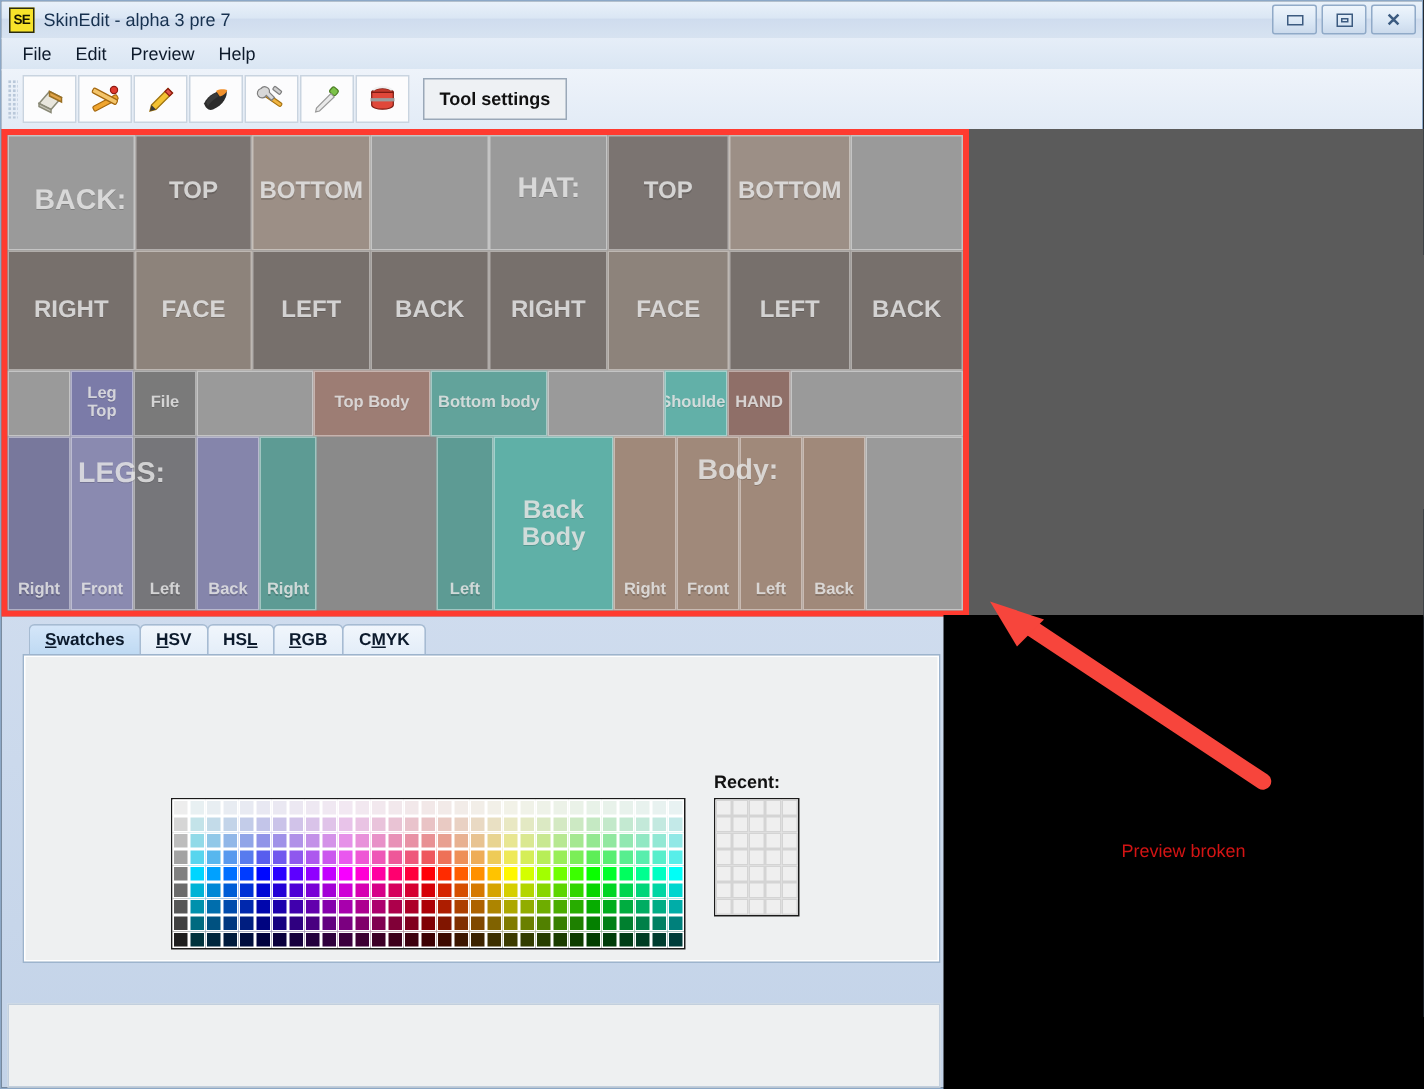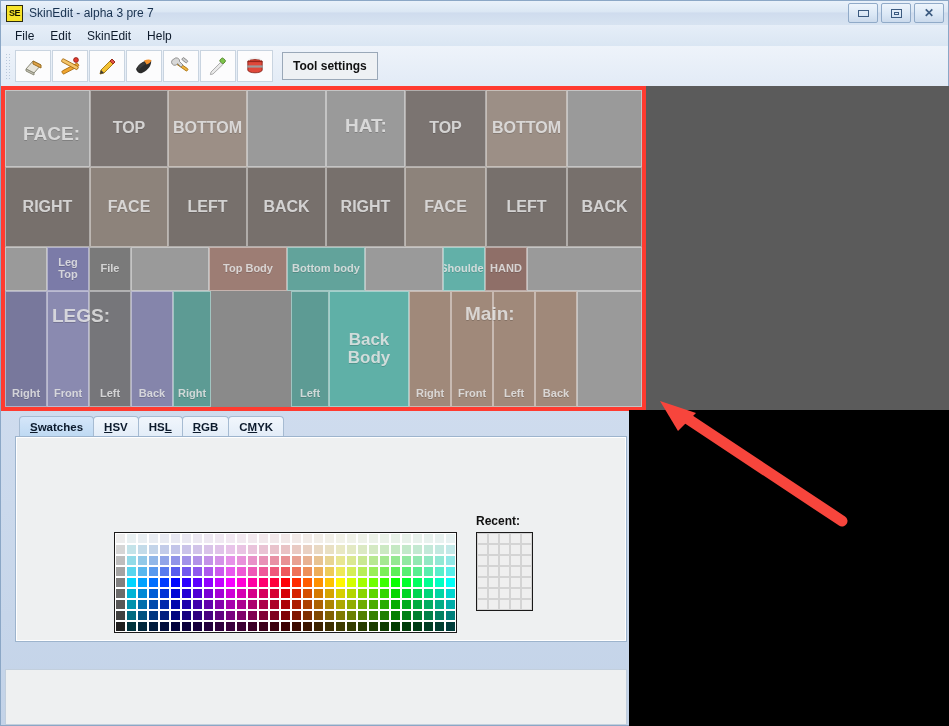--- a/index.html
+++ b/index.html
@@ -202,21 +202,21 @@
           </div>
         <div class="win-btn">
             <span class="glyph-close">✕</span>
           </div>
       </div>
     </div>
 
     <div class="menubar">
       <div class="menu-item">File</div>
       <div class="menu-item">Edit</div>
-      <div class="menu-item">SkinEdit</div>
+      <div class="menu-item">Preview</div>
       <div class="menu-item">Help</div>
     </div>
 
     <div class="toolbar">
       <div class="grip"></div>
 
       <div class="tbtn">
         <svg width="22" height="20" viewBox="0 0 22 20">
           <polygon points="4,13 11,5 19,9 12,17" fill="#e8e6dd" stroke="#8a8a78" stroke-width="1"></polygon>
           <polygon points="11,5 19,9 19,12 11,8" fill="#e0a348" stroke="#9a6f22" stroke-width="1"></polygon>
@@ -366,24 +366,24 @@
           <div class="cell" style="left: 446px; top: 201px; width: 42px; height: 116px; background: rgb(160, 137, 122); align-items: flex-end;">
             <span class="lbl" style="font-size: 11px; margin-bottom: 6px;">Front</span>
           </div>
           <div class="cell" style="left: 488px; top: 201px; width: 42px; height: 116px; background: rgb(160, 137, 122); align-items: flex-end;">
             <span class="lbl" style="font-size: 11px; margin-bottom: 6px;">Left</span>
           </div>
           <div class="cell" style="left: 530px; top: 201px; width: 42px; height: 116px; background: rgb(160, 137, 122); align-items: flex-end;">
             <span class="lbl" style="font-size: 11px; margin-bottom: 6px;">Back</span>
           </div>
           <div class="cell" style="left: 572px; top: 201px; width: 65px; height: 116px; background: rgb(154, 154, 154);"></div>
-          <div class="section-title" style="left: 18px; top: 33px;">FACE:</div>
+          <div class="section-title" style="left: 18px; top: 33px;">BACK:</div>
           <div class="section-title" style="left: 340px; top: 25px;">HAT:</div>
           <div class="section-title" style="left: 47px; top: 215px;">LEGS:</div>
-          <div class="section-title" style="left: 460px; top: 213px;">Main:</div>
+          <div class="section-title" style="left: 460px; top: 213px;">Body:</div>
         </div>
     </div>
 
     <div class="preview-panel"></div>
 
     <div class="color-area">
       <div class="inner-tabrow">
         <div class="inner-tab sel">
             <u>S</u>
             <span>watches</span>
@@ -728,18 +728,19 @@
               <div class="rsw"></div>
             </div>
         </div>
       </div>
     </div>
 
     <div class="bottom-pane"></div>
   </div>
 
   <div class="black-area"></div>
+  <div class="preview-broken">Preview broken</div>
 
   <svg class="arrow-svg" viewBox="0 0 240 160">
     <line x1="212" y1="136" x2="52" y2="30" stroke="#f7453c" stroke-width="11" stroke-linecap="round"></line>
     <polygon points="30,16 66,28 48,46" fill="#f7453c"></polygon>
   </svg>
 </div>
 
 </body></html>

